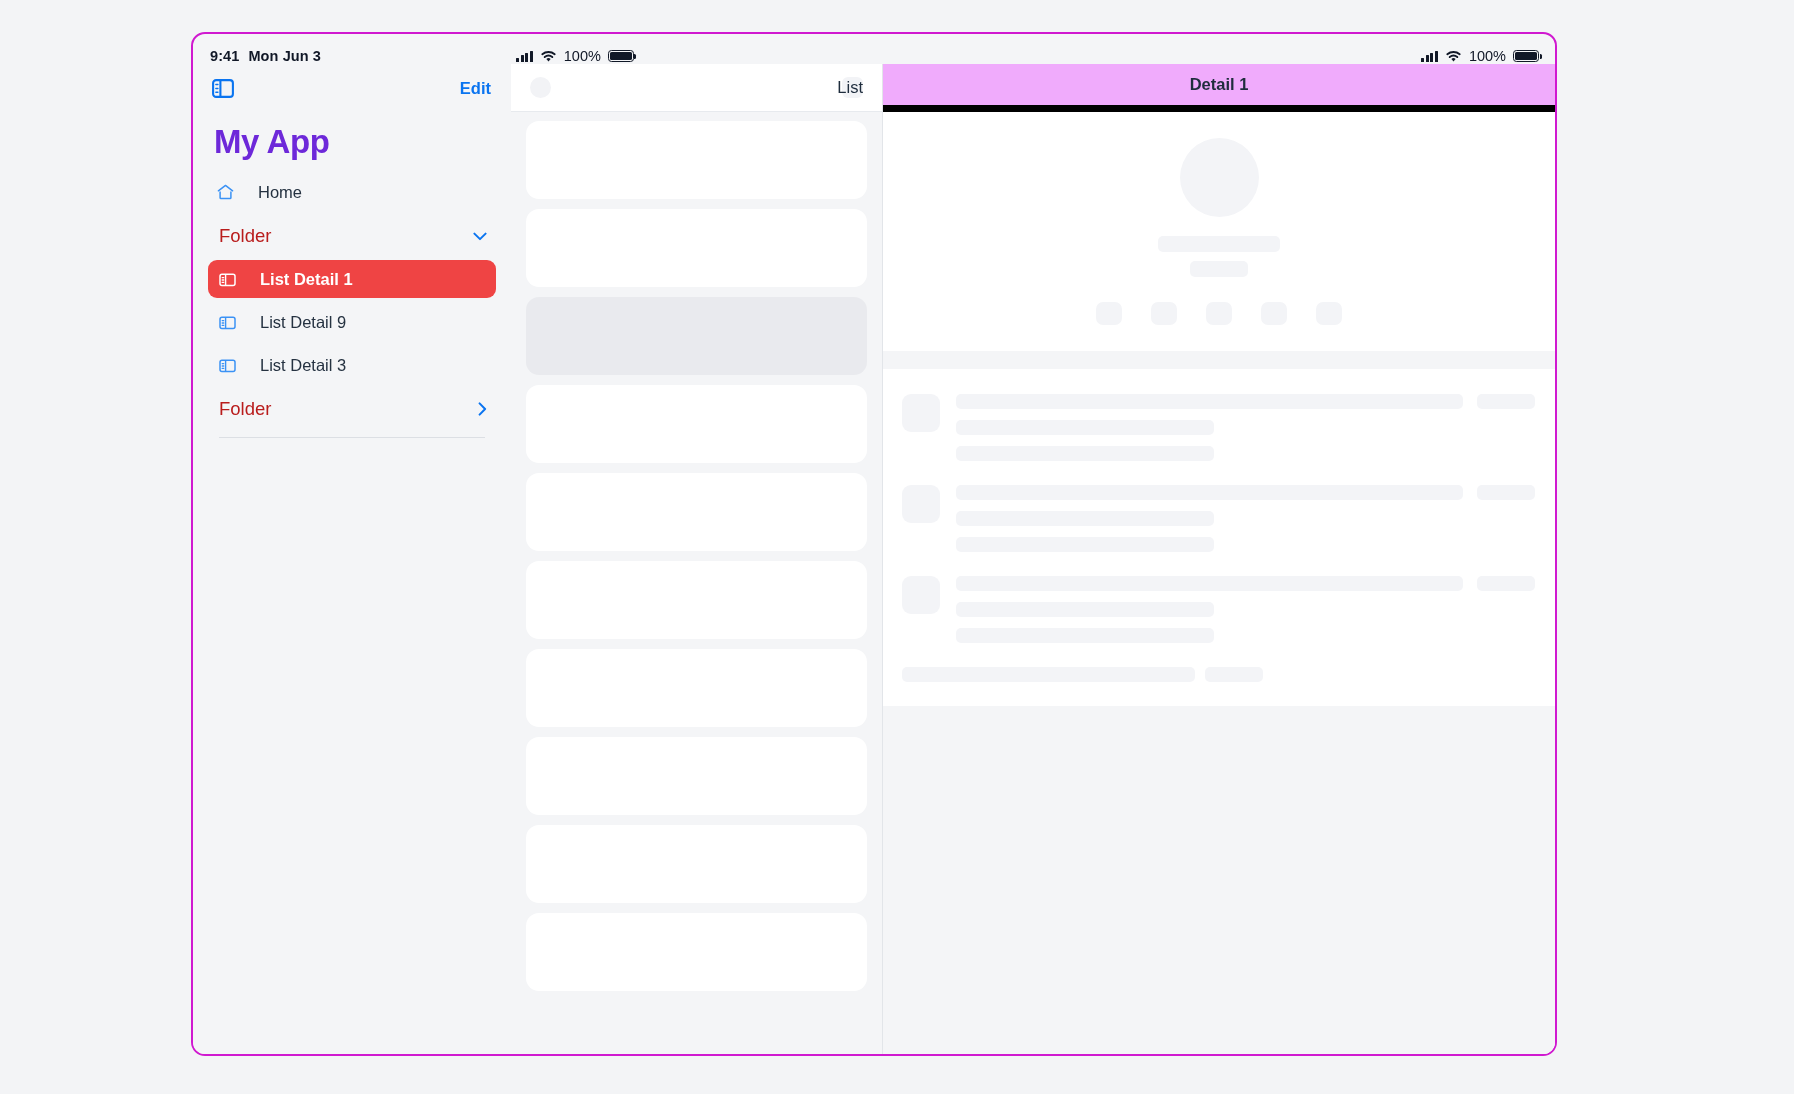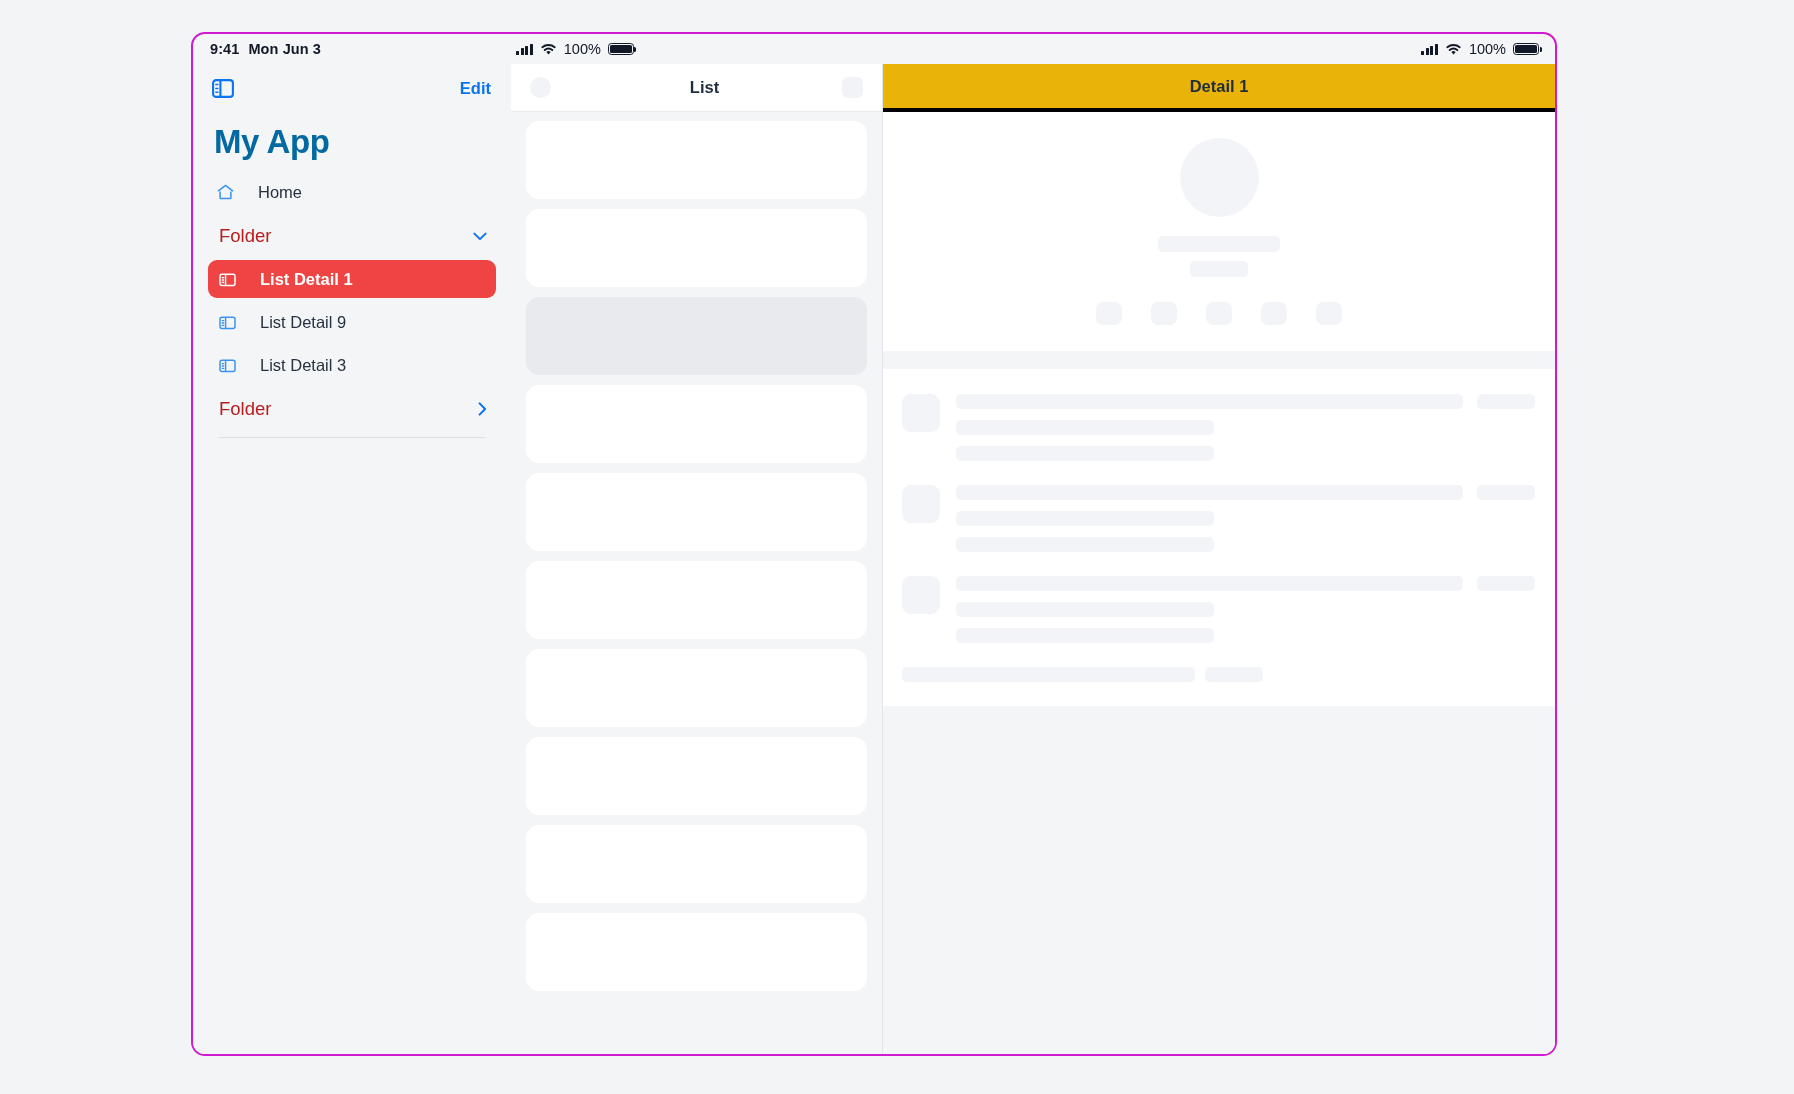--- a/index.html
+++ b/index.html
@@ -20,21 +20,21 @@
     overflow: hidden;
     background: #f4f5f7;
     display: flex;
     flex-direction: column;
   }
 
   
   .statusbar {
     height: 30px;
     display: flex;
-    align-items: center;
+    align-items: flex-end;
     font-size: 14.5px;
     color: #111827;
     flex-shrink: 0;
   }
   .sb-left { display: flex; align-items: center; gap: 9px; padding-left: 17px; }
   .sb-time { font-weight: 600; letter-spacing: .1px; }
   .sb-date { font-weight: 600; letter-spacing: .1px; }
   .sb-right { display: flex; align-items: center; gap: 7px; margin-left: auto; padding-right: 16px; }
   .sb-pct { font-size: 14.5px; font-weight: 500; }
 
@@ -78,21 +78,21 @@
   .edit-link {
     margin-left: auto;
     color: #0a74f0;
     font-size: 16.5px;
     font-weight: 700;
     cursor: pointer;
   }
   .app-title {
     font-size: 33px;
     font-weight: 800;
-    color: #0369a1;
+    color: #6d28d9;
     letter-spacing: -.4px;
     padding: 11px 0 12px 21px;
   }
 
   .nav { padding: 0 15px; }
   .nav-row {
     height: 38px;
     display: flex; align-items: center;
     gap: 24px;
     padding: 0 9px;
@@ -126,22 +126,22 @@
     background: #ffffff;
     display: flex; align-items: center;
     padding: 0 19px;
     border-bottom: 1px solid #e7eaee;
     flex-shrink: 0;
   }
   .hdr-ph-circle { width: 21px; height: 21px; border-radius: 50%; background: #f2f3f6; }
   .hdr-ph-sq { width: 21px; height: 21px; border-radius: 6px; background: #f2f3f6; margin-left: auto; }
   .list-title {
     position: absolute; left: 16px; right: 0;
-    text-align: center;
-    font-size: 16.5px; font-weight: 700; color: #1f2d3d;
+    text-align: right;
+    font-size: 16.5px; font-weight: 400; color: #1f2d3d;
     pointer-events: none;
   }
   .list-header-inner { position: relative; width: 100%; display: flex; align-items: center; }
   .list-scroll { flex: 1; overflow: hidden; padding: 9px 15px 0 15px; }
   .list-card {
     height: 78px;
     background: #ffffff;
     border-radius: 13px;
     margin-bottom: 10px;
   }
@@ -149,23 +149,23 @@
 
   
   #detailcol {
     flex: 1;
     background: #f4f5f7;
     display: flex; flex-direction: column;
     min-width: 0;
   }
   .detail-header {
     height: 48px;
-    background: #eab308;
+    background: #f0abfc;
     display: flex; align-items: center; justify-content: center;
-    border-bottom: 4px solid #000000;
+    border-bottom: 7px solid #000000;
     flex-shrink: 0;
   }
   .detail-title { font-size: 16.5px; font-weight: 700; color: #1f2d3d; }
 
   .profile-card {
     background: #ffffff;
     padding: 26px 0 26px 0;
     display: flex; flex-direction: column; align-items: center;
     flex-shrink: 0;
   }

